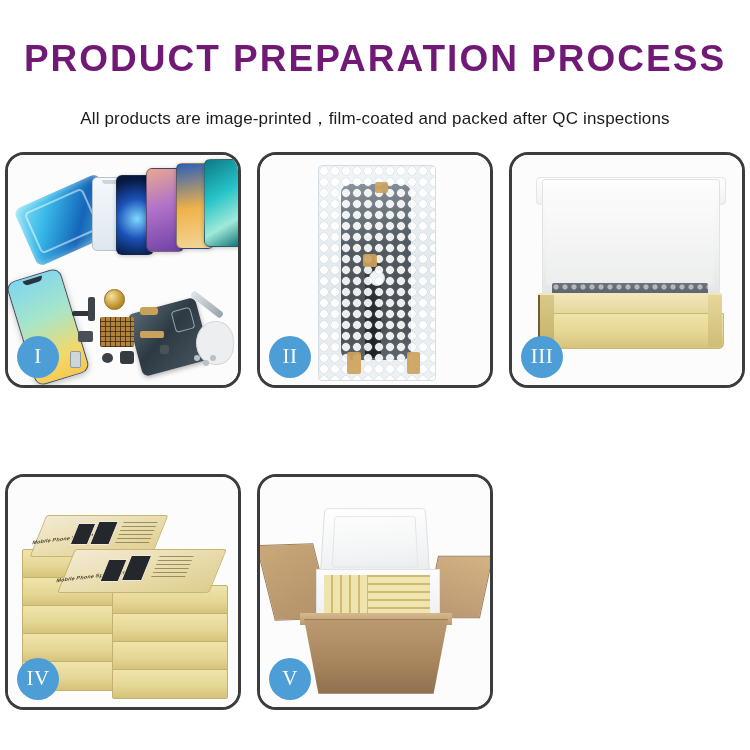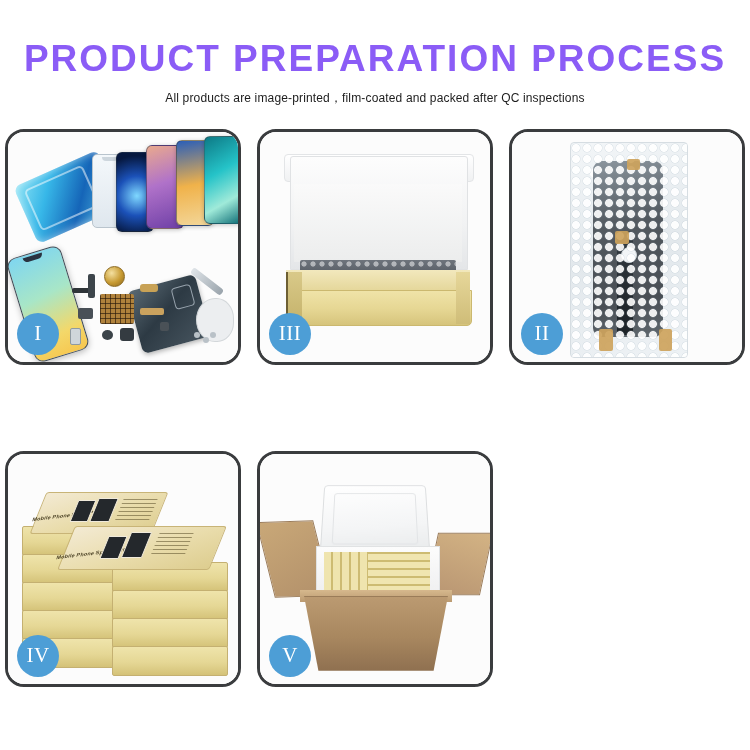--- a/index.html
+++ b/index.html
@@ -15,27 +15,27 @@
     overflow: hidden;
     position: relative;
   }
 
   
   .header { text-align: center; padding-top: 40px; }
   .page-title {
     font-size: 37px;
     font-weight: 700;
     letter-spacing: 2.0px;
-    color: #8b5cf6;
+    color: #701a75;
     line-height: 1.05;
     white-space: nowrap;
   }
   .page-subtitle {
-    margin-top: 11px;
-    font-size: 12px;
+    margin-top: 28px;
+    font-size: 17px;
     font-weight: 400;
     letter-spacing: 0.15px;
     color: #1c1c1c;
     white-space: nowrap;
   }
 
   
   .grid {
     margin: 22px auto 0 auto;
     width: 746px;
@@ -395,46 +395,46 @@
           <span></span>
           <span></span>
           <span></span>
         </div>
     </div>
     <div class="badge">I</div>
   </div>
 
   <div class="panel">
     <div class="panel-stage">
-      <div class="p3-lid-top"></div>
-      <div class="p3-lid"></div>
-      <div class="p3-foam"></div>
-      <div class="p3-content"></div>
-      <div class="p3-boxrim"></div>
-      <div class="p3-boxfront"></div>
-      <div class="p3-boxside-l"></div>
-      <div class="p3-boxside-r"></div>
-    </div>
-    <div class="badge">III</div>
-  </div>
-
-  <div class="panel">
-    <div class="panel-stage">
       <div class="p2-bag">
         <div class="p2-part"></div>
         <div class="p2-strip"></div>
         <div class="p2-dot"></div>
         <div class="p2-bubbles"></div>
         <div class="p2-tape p2-t1"></div>
         <div class="p2-tape p2-t2"></div>
         <div class="p2-tape p2-t3"></div>
         <div class="p2-tape p2-t4"></div>
       </div>
     </div>
     <div class="badge">II</div>
+  </div>
+
+  <div class="panel">
+    <div class="panel-stage">
+      <div class="p3-lid-top"></div>
+      <div class="p3-lid"></div>
+      <div class="p3-foam"></div>
+      <div class="p3-content"></div>
+      <div class="p3-boxrim"></div>
+      <div class="p3-boxfront"></div>
+      <div class="p3-boxside-l"></div>
+      <div class="p3-boxside-r"></div>
+    </div>
+    <div class="badge">III</div>
   </div>
 
   <div class="panel">
     <div class="panel-stage">
       <div class="p4-stack">
 
         <div class="p4-box" style="left:10px; top:60px; width:92px; height:28px;"></div>
         <div class="p4-box" style="left:10px; top:88px; width:92px; height:28px;"></div>
         <div class="p4-box" style="left:10px; top:116px; width:92px; height:28px;"></div>
         <div class="p4-box" style="left:10px; top:144px; width:92px; height:28px;"></div>

